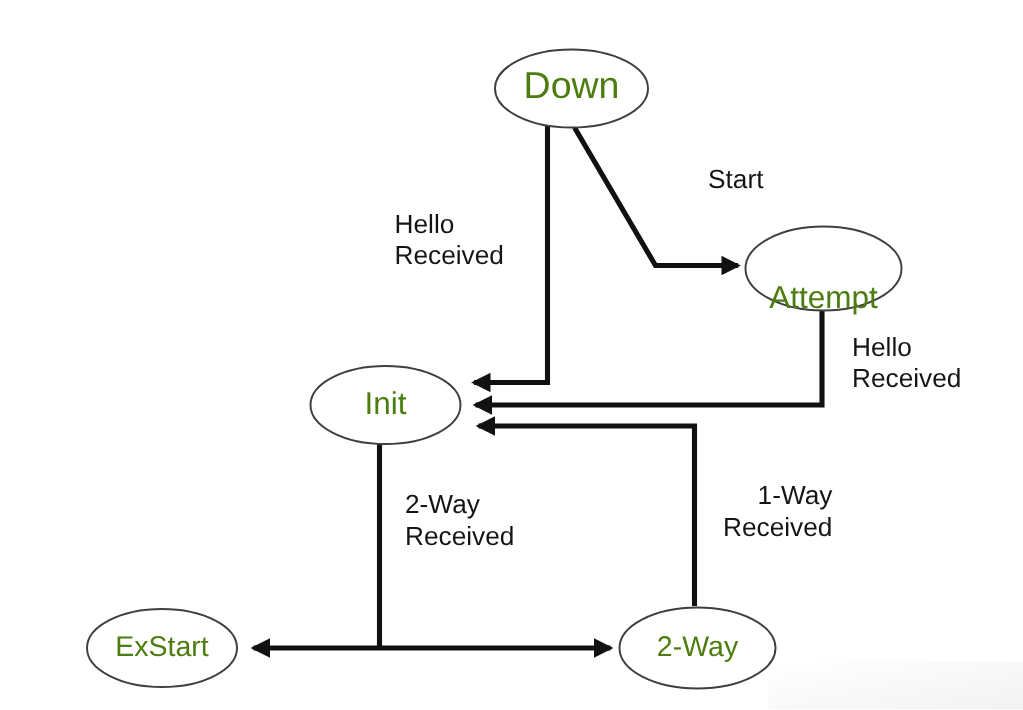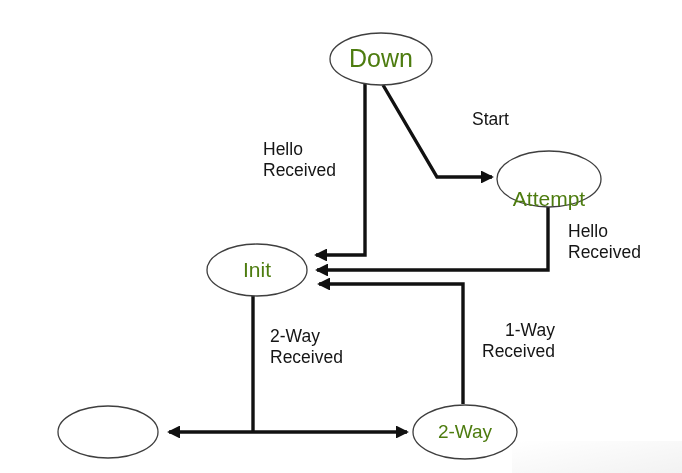--- a/index.html
+++ b/index.html
@@ -70,20 +70,21 @@
     <ellipse cx="381" cy="59" rx="51" ry="26" fill="#ffffff" stroke="#3f3f3f" stroke-width="1.3"></ellipse>
     <ellipse cx="549" cy="179" rx="52" ry="28" fill="#ffffff" stroke="#3f3f3f" stroke-width="1.3"></ellipse>
     <ellipse cx="257" cy="270" rx="50" ry="26" fill="#ffffff" stroke="#3f3f3f" stroke-width="1.3"></ellipse>
     <ellipse cx="108" cy="432" rx="50" ry="26" fill="#ffffff" stroke="#3f3f3f" stroke-width="1.3"></ellipse>
     <ellipse cx="465" cy="432" rx="52" ry="27" fill="#ffffff" stroke="#3f3f3f" stroke-width="1.3"></ellipse>
   </svg>
 
   <div class="node-label" style="left:381px; top:58px; font-size:25px;">Down</div>
   <div class="node-label" style="left:549px; top:179px; font-size:21px;margin-top:20px;">Attempt</div>
   <div class="node-label" style="left:257px; top:270px; font-size:21px;">Init</div>
+  <div class="node-label" style="left:108px; top:432px; font-size:19px;">ExStart</div>
   <div class="node-label" style="left:465px; top:432px; font-size:19px;">2-Way</div>
 
   <div class="edge-label" style="left:424px; top:109px;margin-left:48px;">Start</div>
   <div class="edge-label" style="left:263px; top:139px;">Hello
 Received</div>
   <div class="edge-label" style="left:568px; top:221px;">Hello
 Received</div>
   <div class="edge-label" style="left:270px; top:326px;">2-Way
 Received</div>
   <div class="edge-label" style="left:482px; top:320px;text-align:right;">1-Way

